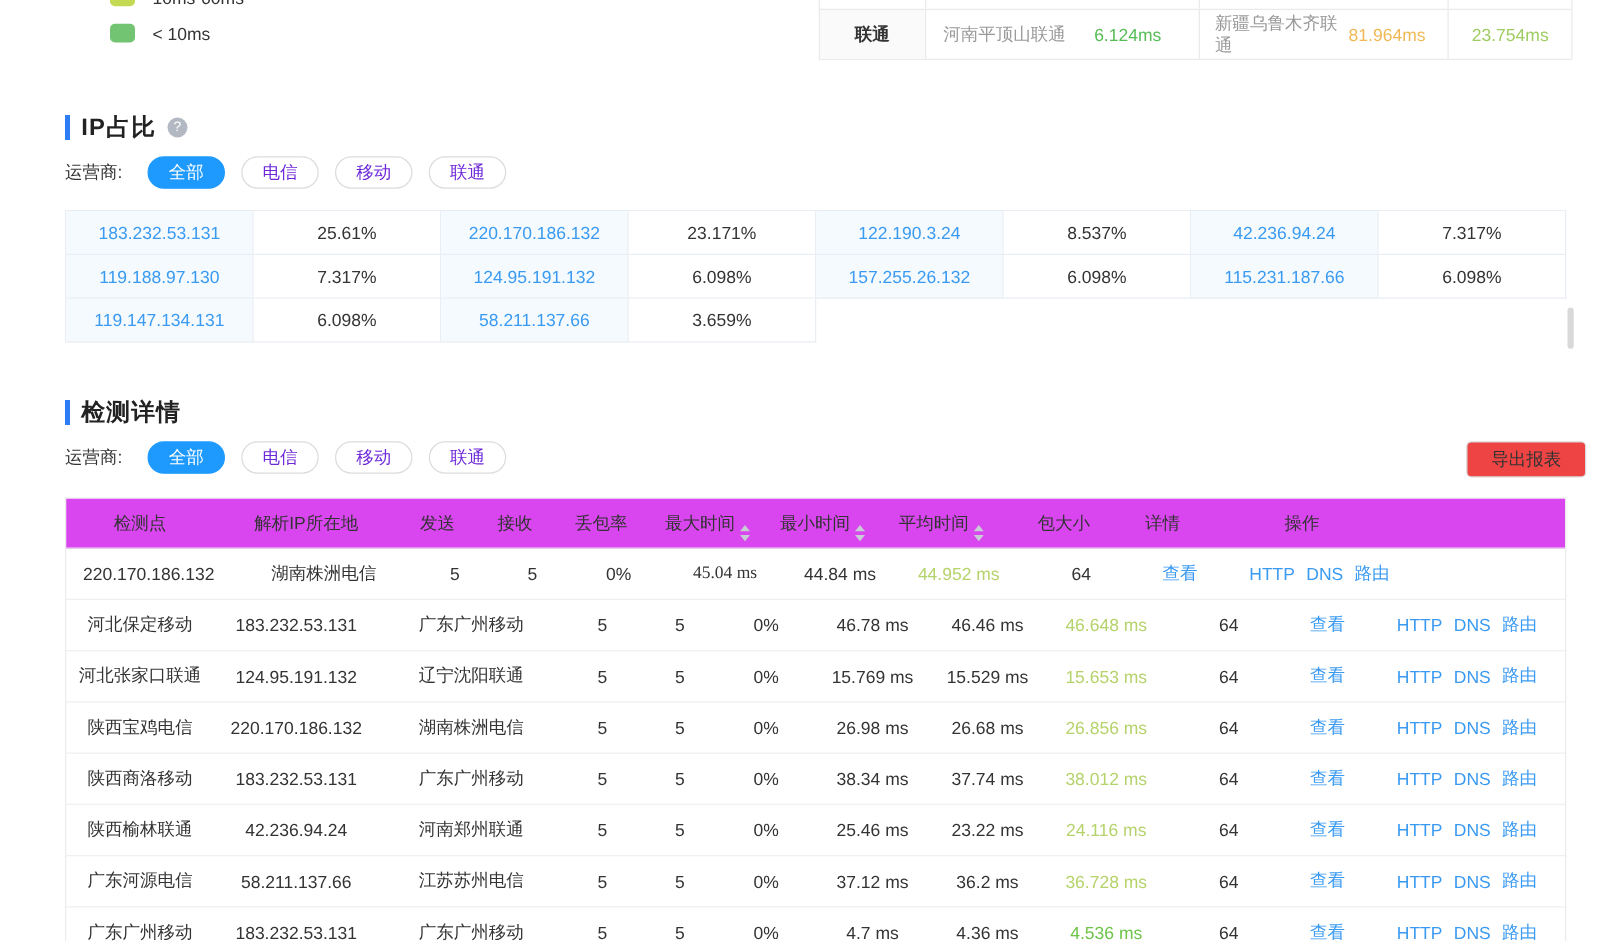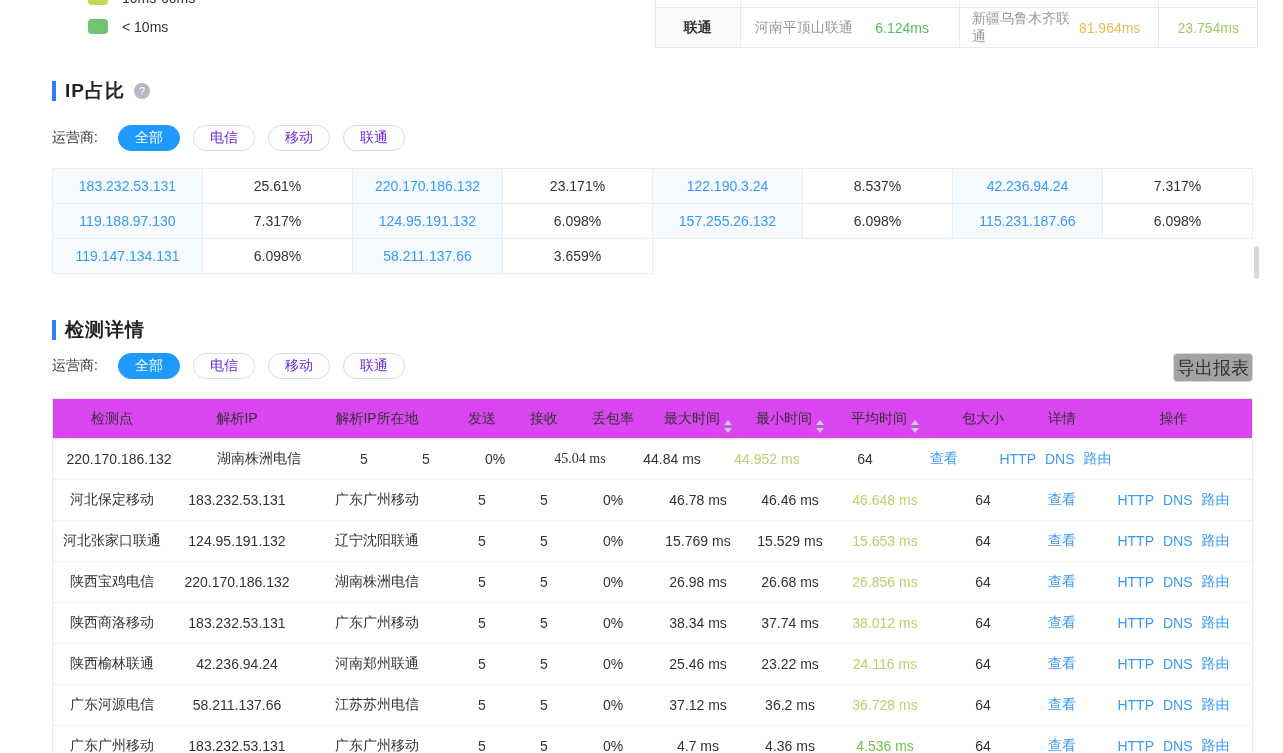--- a/index.html
+++ b/index.html
@@ -47,22 +47,22 @@
   
   .ip-table { position:absolute; left:52px; top:168px; width:1201px;
     border-top:1px solid #e9eef4; border-left:1px solid #e9eef4; font-size:14px; }
   .ip-row { display:flex; }
   .ip-cell, .pct-cell { width:150px; height:35px; line-height:34px; text-align:center;
     border-right:1px solid #e9eef4; border-bottom:1px solid #e9eef4; }
   .ip-cell { background:#f4fafe; color:var(--link); cursor:pointer; }
   .pct-cell { background:#fff; color:#333; }
 
   
-  .export-btn { position:absolute; left:1173px; top:353px; width:80px; height:29px;
-    background:#a3a3a3; border:1px solid #d9d9d9; border-radius:4px; font-size:18px; color:#333;
+  .export-btn { position:absolute; left:1173px; top:353px; width:96px; height:29px;
+    background:#ef4444; border:1px solid #d9d9d9; border-radius:4px; font-size:14px; color:#333;
     display:flex; align-items:center; justify-content:center; cursor:pointer; }
 
   
   .dt-table { position:absolute; left:52px; top:398px; width:1201px;
     border:1px solid #ebebeb; font-size:14px; }
   .dt-head { display:flex; height:40px; background:#d946ef; border-bottom:1px solid #e7e7e7; }
   .th { display:flex; align-items:center; justify-content:center; color:#333; flex:none; }
   .caret { display:inline-flex; flex-direction:column; margin-left:4px; transform:translateY(8px); }
   .caret i { width:0; height:0; border-left:4px solid transparent; border-right:4px solid transparent; display:block; }
   .caret .up   { border-bottom:5px solid #c8ccd4; margin-bottom:3px; }
@@ -108,21 +108,21 @@
     <div class="fcell p3">
       <span class="loc">新疆乌鲁木齐联通</span>
       <span class="val amber">81.964ms</span>
     </div>
     <div class="fcell p4">
       <span class="val ygreen">23.754ms</span>
     </div>
   </div>
 </div>
 
-<div class="sec-title" style="top:78px;justify-content:center;">
+<div class="sec-title" style="top:89px;justify-content:center;">
   <span class="sec-bar"></span>
   <h2>IP占比</h2>
   <span class="help-icon">?</span>
 </div>
 <div class="filter-row" style="top:124px;">
   <span class="filter-label">运营商:</span>
   <span class="pill-group" id="ip-pills"><button class="pill active">全部</button><button class="pill">电信</button><button class="pill">移动</button><button class="pill">联通</button></span>
 </div>
 <div class="ip-table">
     <div class="ip-row">
@@ -161,23 +161,20 @@
   <span class="filter-label">运营商:</span>
   <span class="pill-group" id="dt-pills"><button class="pill active">全部</button><button class="pill">电信</button><button class="pill">移动</button><button class="pill">联通</button></span>
 </div>
 <button class="export-btn">导出报表</button>
 
 <div class="dt-table">
   <div class="dt-head" id="dt-head">
       <div class="th" style="width: 118px;">
         <span>检测点</span>
       </div>
-      <div class="th" style="width: 132px;">
-        <span>解析IP</span>
-      </div>
       <div class="th" style="width: 148px;">
         <span>解析IP所在地</span>
       </div>
       <div class="th" style="width: 62px;">
         <span>发送</span>
       </div>
       <div class="th" style="width: 62px;">
         <span>接收</span>
       </div>
       <div class="th" style="width: 76px;">

